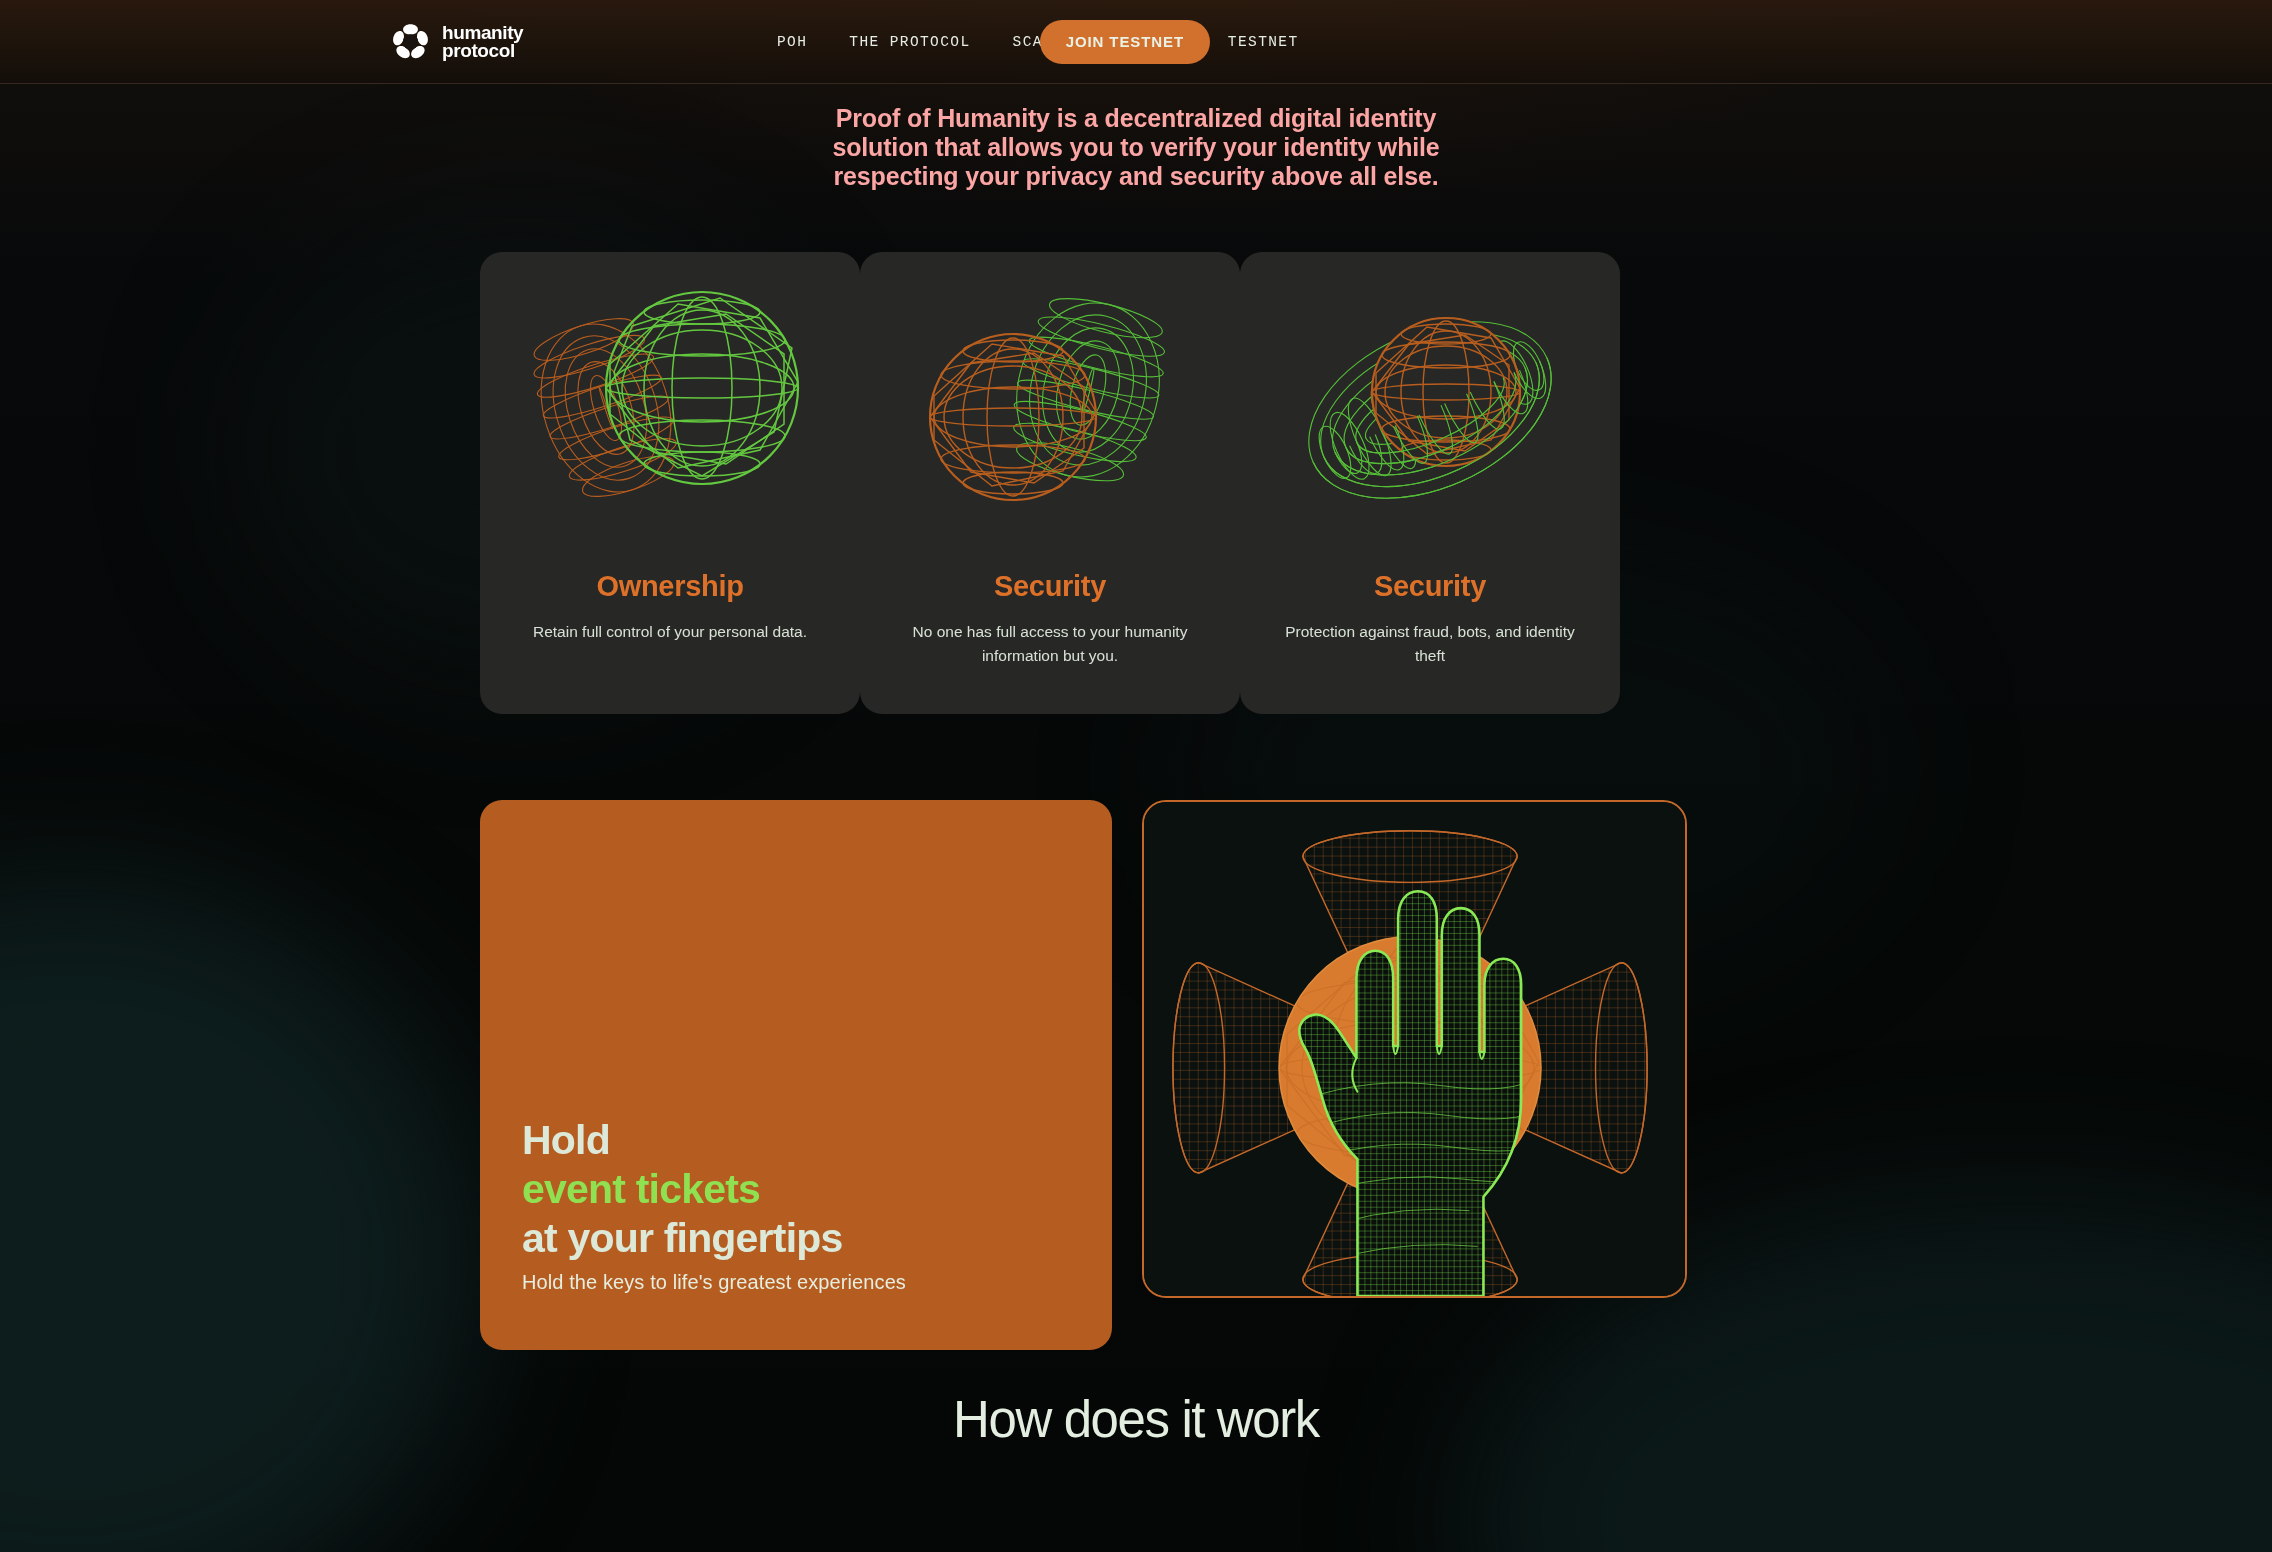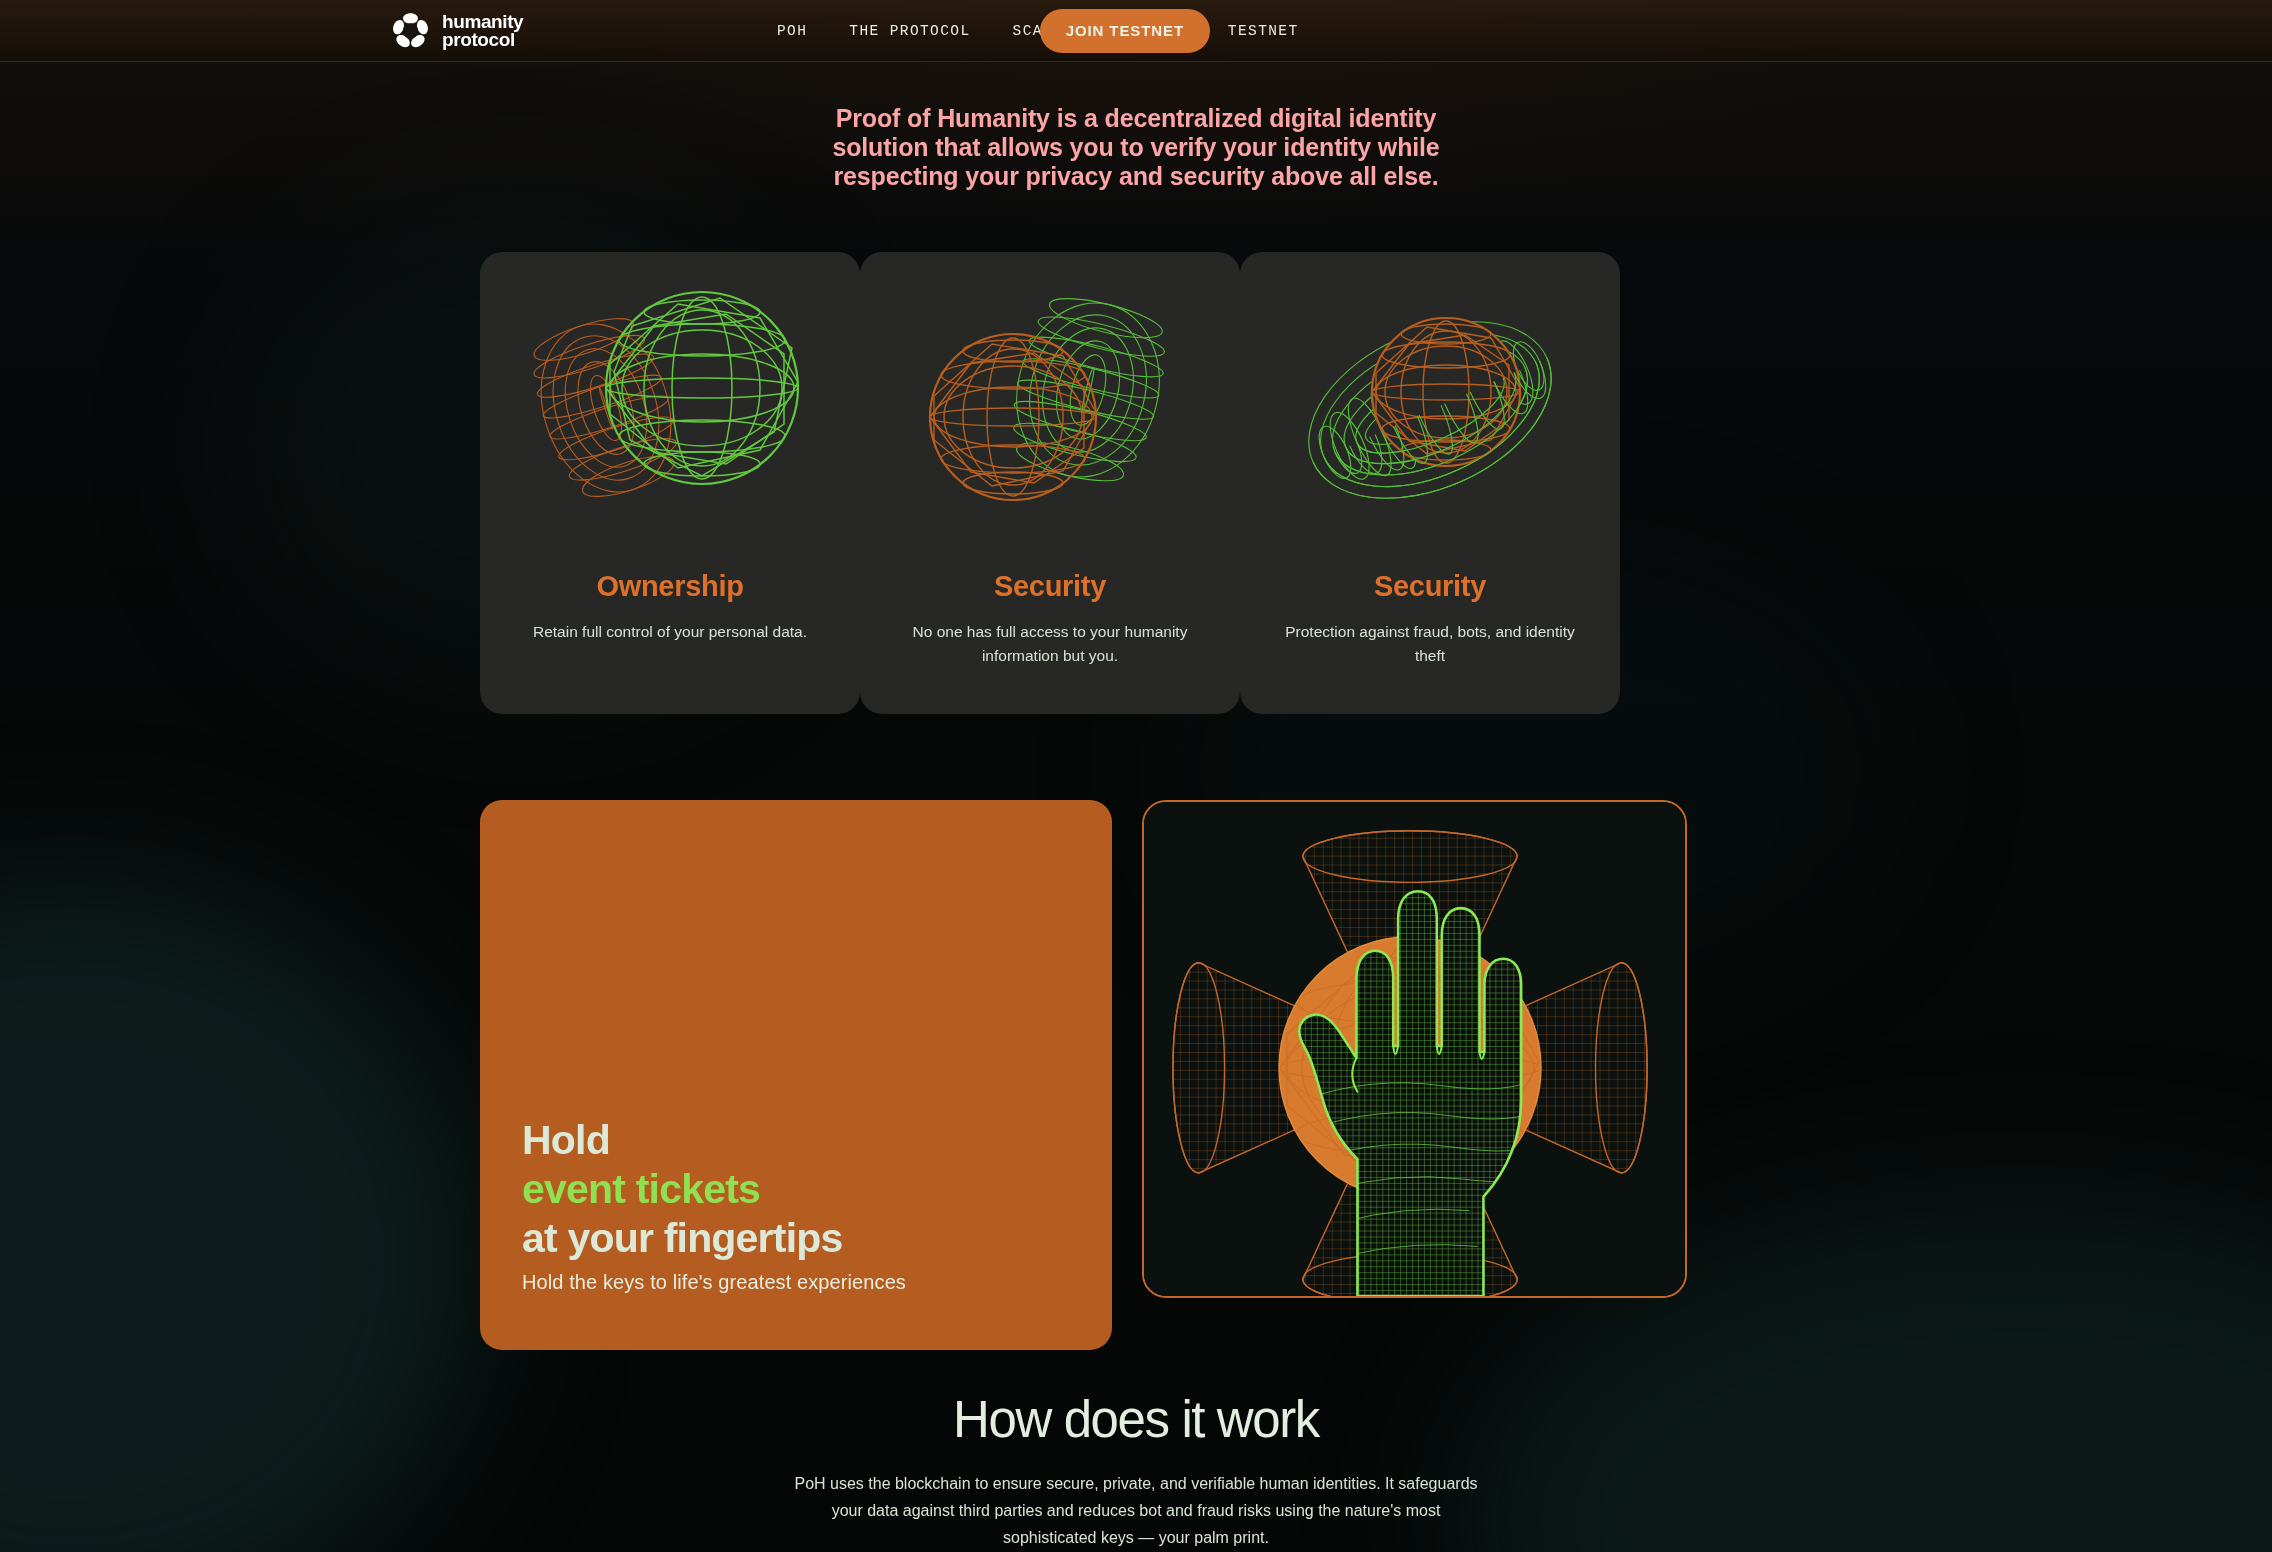--- a/index.html
+++ b/index.html
@@ -31,21 +31,21 @@
     border-radius:50%;
     filter:blur(70px);
   }
   .blob-a { left:-340px; top:880px;  width:820px;  height:760px; background:rgba(17,38,38,0.72); }
   .blob-b { left:1460px; top:1200px; width:1120px; height:640px; background:rgba(15,33,33,0.68); }
   .blob-c { left:240px;  top:220px;  width:560px;  height:460px; background:rgba(14,26,24,0.38); }
   .blob-d { left:1180px; top:560px;  width:700px;  height:420px; background:rgba(11,22,22,0.30); }
 
   
   #site-header {
-    position:absolute; top:0; left:0; right:0; height:62px;
+    position:absolute; top:0; left:0; right:0; height:84px;
     z-index:10;
     display:flex; align-items:center;
     border-bottom:1px solid rgba(255,255,255,0.07);
     background:linear-gradient(180deg, rgba(42,26,14,0.92) 0%, rgba(20,14,9,0.86) 100%);
   }
   .brand {
     position:absolute; left:392px; top:50%; transform:translateY(-50%);
     display:flex; align-items:center; gap:13px;
     text-decoration:none;
   }
@@ -450,15 +450,14 @@
           <path d="M251 246 Q253 262 256 246"></path>
           <path d="M295 246 Q297 262 300 246"></path>
           <path d="M338 252 Q340 266 343 252"></path>
           <path d="M214 258 Q205 276 215 292"></path>
         </g>
       </svg>
     </div>
   </section>
 
   <h2 class="how-title">How does it work</h2>
-  <p class="how-copy">PoH uses the blockchain to ensure secure, private, and verifiable human identities. It safeguards your data against third parties and reduces bot and fraud risks using the nature's most sophisticated keys — your palm print.</p>
 
 </main>
 
 </body></html>

